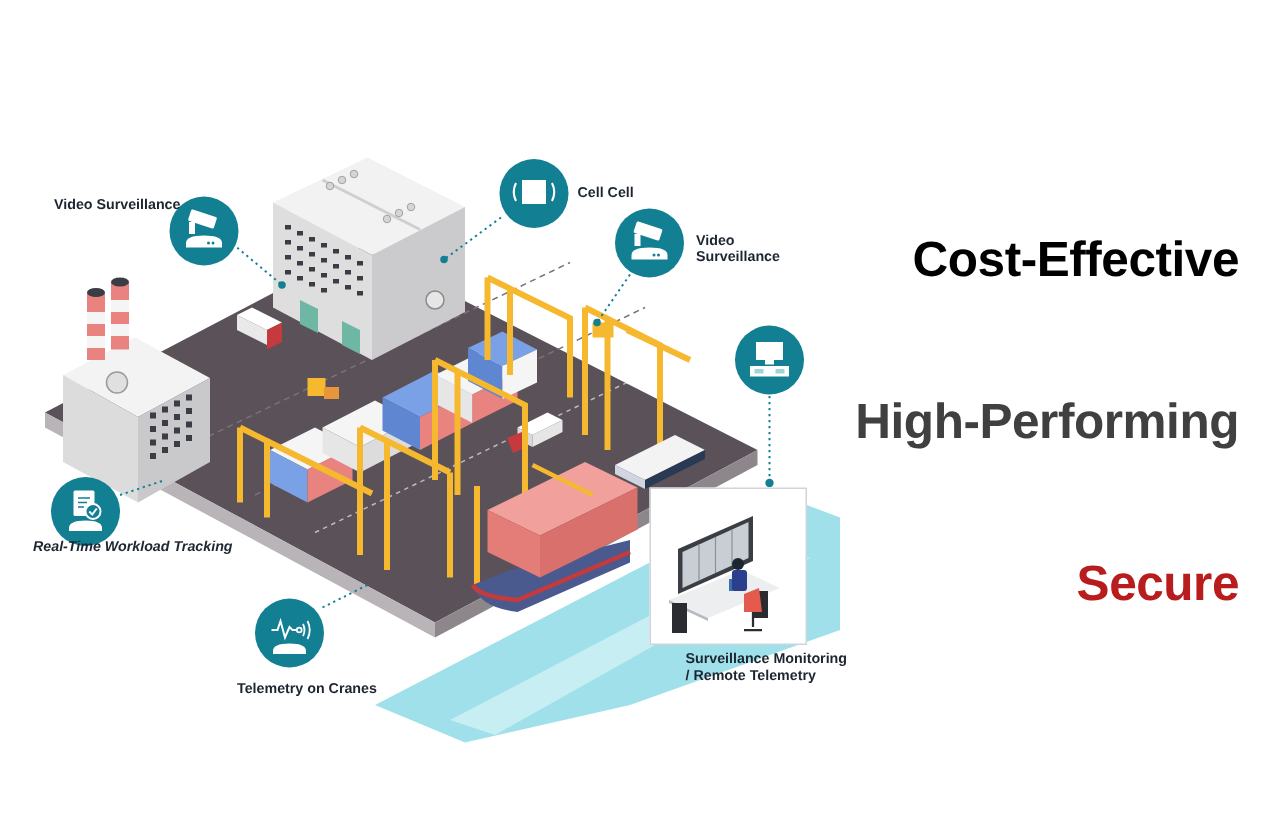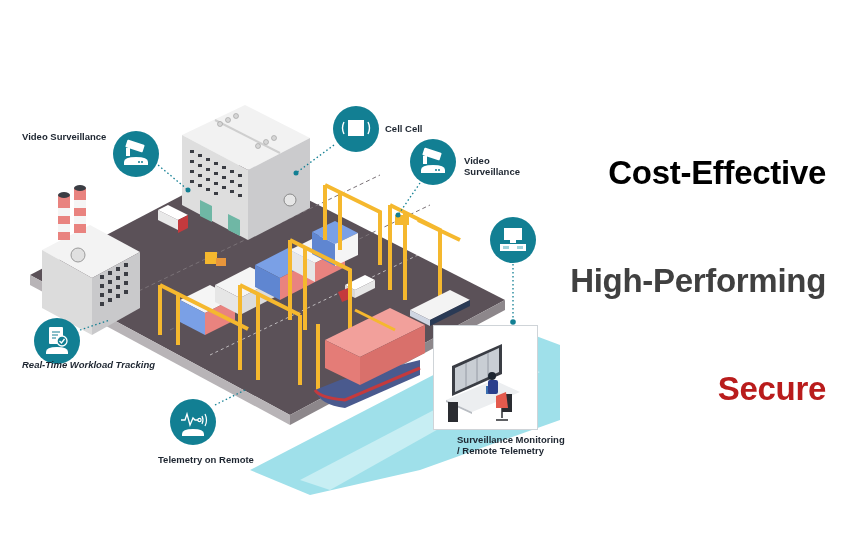--- a/index.html
+++ b/index.html
@@ -197,21 +197,21 @@
   <svg viewBox="0 0 46 46">
       <g fill="#fff">
         <rect x="13" y="11" width="18" height="8" rx="1" transform="rotate(18 22 15)"></rect>
         <rect x="13" y="17" width="4" height="8"></rect>
         <path d="M11,31 Q11,26 23,26 Q35,26 35,31 L35,34 L11,34 Z"></path>
       </g>
       <circle cx="26" cy="31" r="1" fill="#127f93"></circle>
       <circle cx="29" cy="31" r="1" fill="#127f93"></circle>
     </svg>
 </div>
-<div class="label" style="left:22px;top:131px;">Video Surveillance</div>
+<div class="label" style="left:36px;top:131px;">Video Surveillance</div>
 
 <div class="icon-circle" style="left:333px;top:106px;">
   <svg viewBox="0 0 46 46">
       <rect x="15" y="14" width="16" height="16" fill="#fff"></rect>
       <path d="M11,16 Q8,22 11,28 M35,16 Q38,22 35,28" stroke="#fff" stroke-width="1.4" fill="none"></path>
     </svg>
 </div>
 <div class="label" style="left:385px;top:123px;">Cell Cell</div>
 
 <div class="icon-circle" style="left:410px;top:139px;">
@@ -253,21 +253,21 @@
 <div class="label" style="left:22px;top:359px;font-style:italic;">Real-Time Workload Tracking</div>
 
 <div class="icon-circle" style="left:170px;top:399px;">
   <svg viewBox="0 0 46 46">
       <path d="M11,21 L15,21 L17,15 L20,26 L23,19 L25,21 L28,21" stroke="#fff" stroke-width="1.3" fill="none"></path>
       <circle cx="29.5" cy="21" r="1.6" fill="none" stroke="#fff" stroke-width="1.2"></circle>
       <path d="M32,17 Q34,21 32,25 M35,15 Q38,21 35,27" stroke="#fff" stroke-width="1.2" fill="none"></path>
       <path d="M12,35 Q12,30 23,30 Q34,30 34,35 L34,37 L12,37 Z" fill="#fff"></path>
     </svg>
 </div>
-<div class="label" style="left:158px;top:454px;">Telemetry on Remote</div>
+<div class="label" style="left:158px;top:454px;">Telemetry on Cranes</div>
 
 <div class="monitor-box">
   <svg viewBox="0 0 103 103" width="103" height="103">
     <polygon points="18,40 68,18 68,48 18,70" fill="#3a3d44"></polygon>
     <polygon points="21,42 65,22 65,46 21,66" fill="#c9ced4"></polygon>
     <g stroke="#8a9099" stroke-width="0.8">
         <line x1="32" y1="37" x2="32" y2="61"></line>
         <line x1="43" y1="32" x2="43" y2="56"></line>
         <line x1="54" y1="27" x2="54" y2="51"></line>
       </g>

